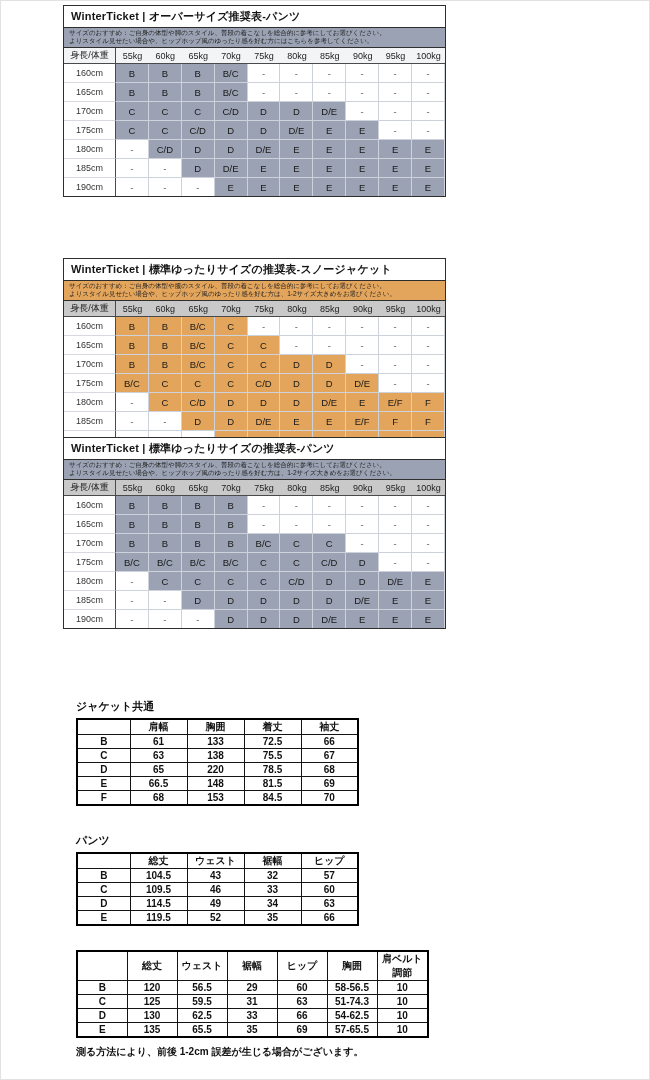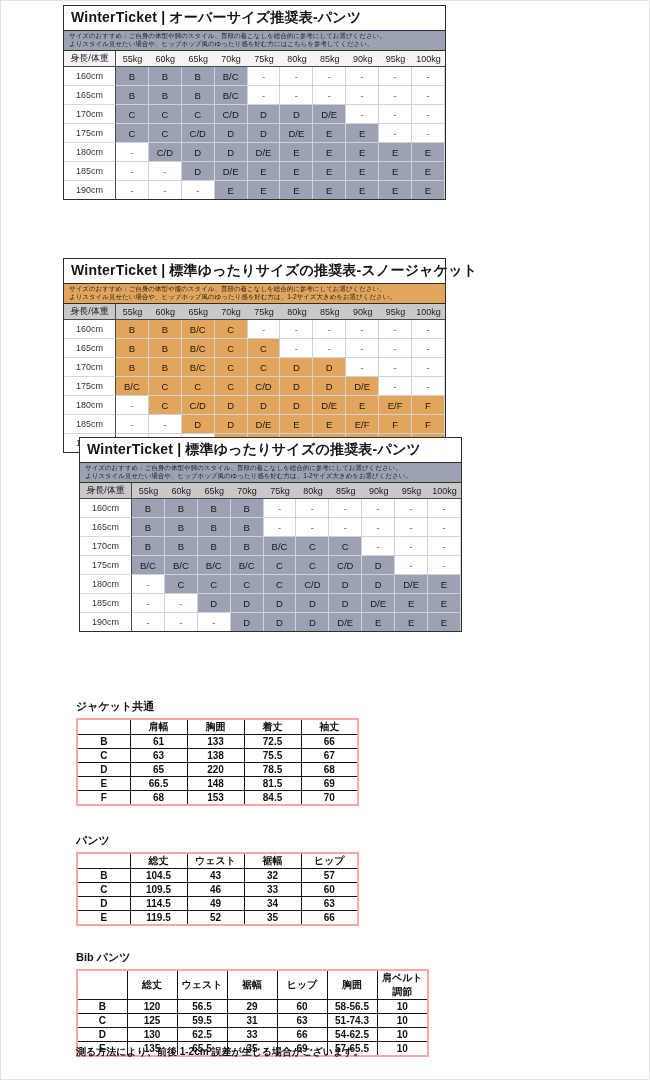--- a/index.html
+++ b/index.html
@@ -6,22 +6,22 @@
   body {
     width:650px; height:1080px; position:relative; background:#ffffff;
     font-family:"Liberation Sans","DejaVu Sans",sans-serif; color:#111;
     overflow:hidden;
   }
   .frame { position:absolute; inset:0; border:1px solid #e2e2e2; pointer-events:none; }
 
   
   .size-chart { position:absolute; left:63px; width:383px; background:#fff;
                 border:1.5px solid #2e2e2e; box-sizing:border-box; }
-  #chart0 { top:5px; } #chart1 { top:258px; } #chart2 { top:437px;margin-left:16px; }
-  .chart-title { font-size:14px; font-weight:bold; color:#151515;
+  #chart0 { top:5px; } #chart1 { top:258px; } #chart2 { top:437px; }
+  .chart-title { font-size:11px; font-weight:bold; color:#151515;
                  padding:3px 7px 3px 7px; border-bottom:1.5px solid #2e2e2e;
                  white-space:nowrap; letter-spacing:.2px; }
   .chart-note { font-size:6.5px; line-height:8px; color:#222;
                 padding:1px 5px 2px 5px; border-bottom:1.5px solid #2e2e2e; }
   table.size-grid { border-collapse:separate; border-spacing:0; width:100%; table-layout:fixed; }
   .size-grid th, .size-grid td { text-align:center; padding:0; font-weight:normal; }
   .size-grid thead th { height:15px; font-size:9px; color:#222;
                         border-bottom:1px solid #4a4a4a; }
   .size-grid thead th.corner { border-right:1px solid #4a4a4a; }
   .size-grid tbody th { height:18px; font-size:9px; color:#333; background:#fff;
@@ -29,21 +29,21 @@
   .size-grid tbody td { height:18px; font-size:9.5px;
                         border-right:1px solid #ced3db; border-bottom:1px solid #ced3db; }
   .size-grid tbody tr:last-child th, .size-grid tbody tr:last-child td { border-bottom:none; }
   .size-grid td.blank { background:#fff; color:#5a5a5a; }
   .size-grid td.shaded { color:#181818; }
 
   
   .measure { position:absolute; left:76px; }
   #m0 { top:699px; } #m1 { top:833px; } #m2 { top:950px; }
   .measure-label { font-size:11px; font-weight:bold; color:#111; margin:0 0 4px 0; }
-  table.mtable { border-collapse:collapse; border:2px solid #fca5a5;padding-left:16px; }
+  table.mtable { border-collapse:collapse; border:2px solid #000000;padding-left:16px; }
   .mtable th, .mtable td { border:1px solid #141414; text-align:center;
                            font-size:10px; font-weight:bold; color:#111;
                            height:14px; padding:0 2px; box-sizing:border-box; }
   .footer-note { position:absolute; left:76px; top:1045px; margin:0;
                  font-size:10px; font-weight:bold; color:#111; }
 </style>
 </head>
 <body>
 
 <div class="frame"></div>
@@ -546,21 +546,20 @@
           <td>119.5</td>
           <td>52</td>
           <td>35</td>
           <td>66</td>
         </tr>
       </tbody>
     </table>
 </section>
 
 <section class="measure" id="m2">
-  <div class="measure-label">Bib パンツ</div>
   <table class="mtable">
       <colgroup>
         <col style="width: 50px;">
         <col style="width: 50px;">
         <col style="width: 50px;">
         <col style="width: 50px;">
         <col style="width: 50px;">
         <col style="width: 50px;">
         <col style="width: 51px;">
       </colgroup>

